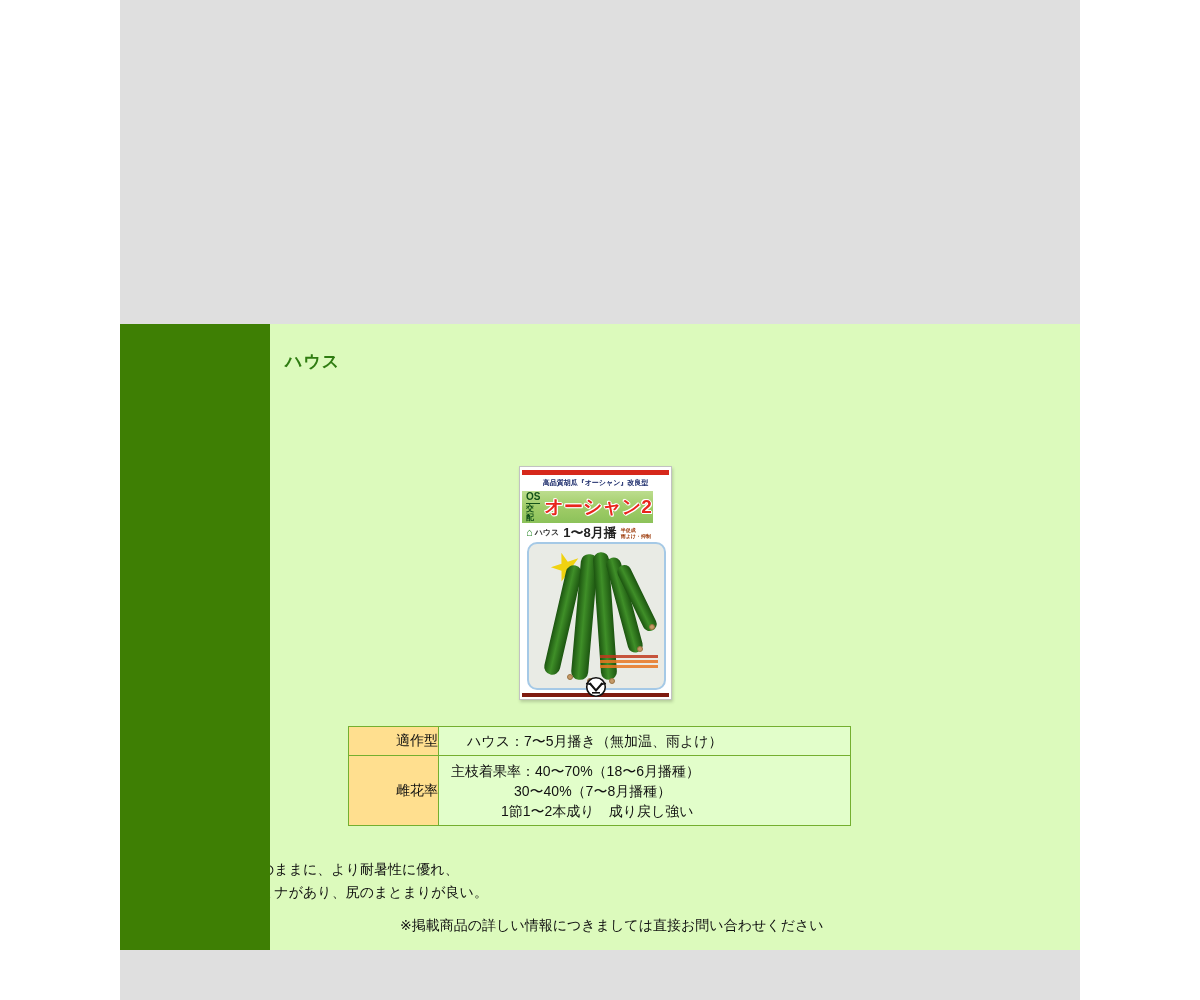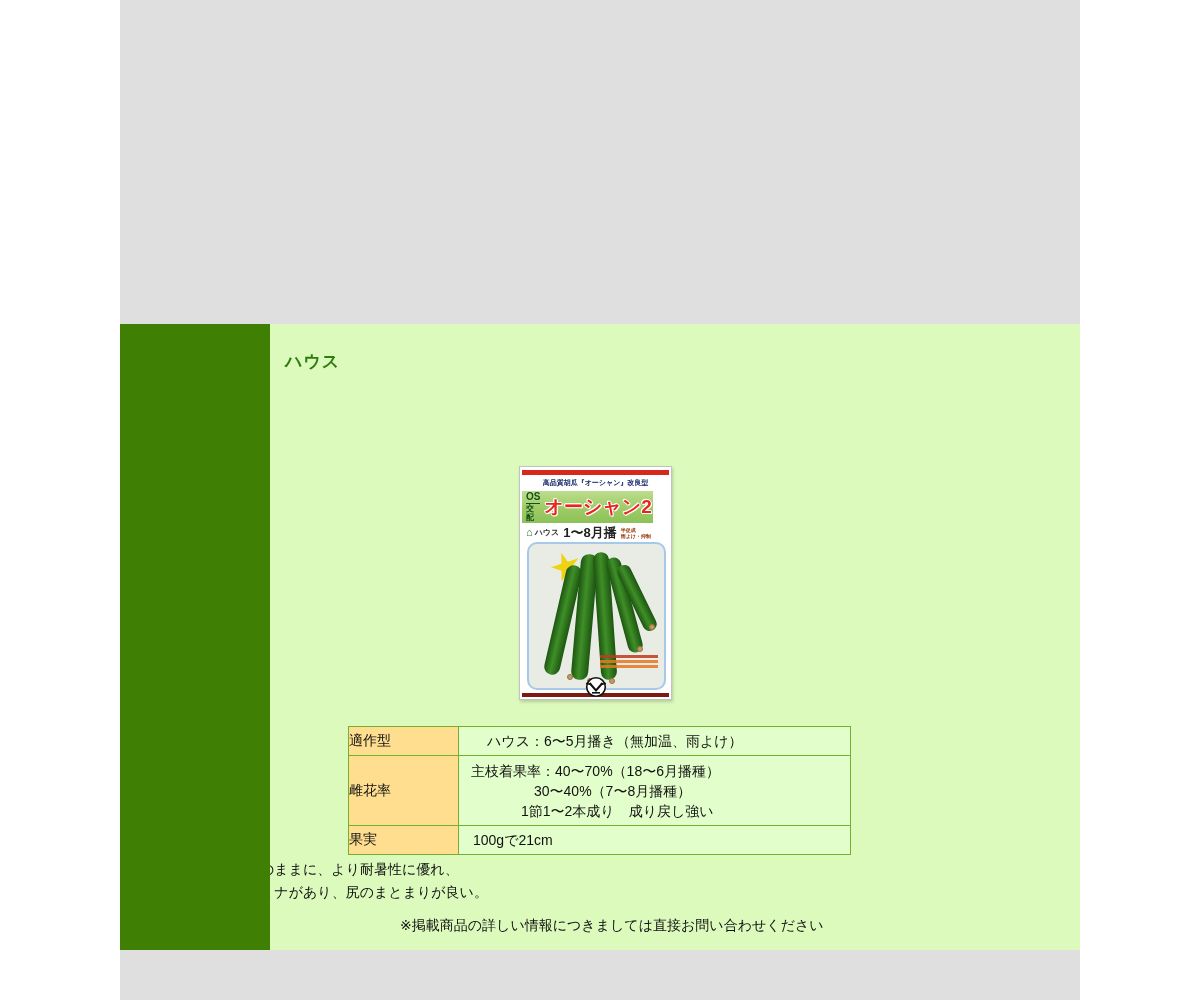--- a/index.html
+++ b/index.html
@@ -55,21 +55,21 @@
     transform:rotate(-18deg);}
   .orange-note{position:absolute;right:6px;bottom:18px;width:58px;}
   .orange-note i{display:block;height:3px;margin-bottom:2px;background:#E87722;opacity:.85;}
   .orange-note i.first{background:#c03a1e;}
   .packet-logo{position:absolute;left:50%;bottom:1px;transform:translateX(-50%);z-index:4;}
   .packet-maroonbar{position:absolute;left:2px;right:2px;bottom:2px;height:4px;background:var(--packet-maroon);}
 
   
   .spec-table{position:absolute;left:78px;top:402px;width:503px;border-collapse:collapse;}
   .spec-table td{border:1px solid var(--table-border);font-size:14px;color:#111;vertical-align:middle;}
-  .spec-table td.label{width:110px;background:var(--table-label-bg);text-align:left;height:29px;}
+  .spec-table td.label{width:90px;background:var(--table-label-bg);text-align:right;height:29px;}
   .spec-table td.value{background:var(--table-cell-bg);}
   .spec-table tr.tall td{height:70px;}
   .value .line{line-height:20px;white-space:nowrap;}
   .pad-a{padding-left:28px;}
   .pad-b{padding-left:12px;}
   .pad-c{padding-left:75px;}
   .pad-d{padding-left:62px;}
   .pad-e{padding-left:14px;}
   .v-pad{padding-top:4px;padding-bottom:4px;}
 
@@ -130,35 +130,29 @@
         <path d="M1 7.5 L6.5 8.5 M21 7.5 L15.5 8.5" fill="none" stroke="#111" stroke-width="1.4"></path>
         <rect x="7" y="16" width="8" height="1.6" fill="#111"></rect>
       </svg>
     </div>
 
     <table class="spec-table">
       <tbody>
           <tr>
         <td class="label">適作型</td>
         <td class="value">
-          <div class="line pad-a">ハウス：6〜5月播き（無加温、雨よけ）</div>
+          <div class="line pad-a">ハウス：7〜5月播き（無加温、雨よけ）</div>
         </td>
       </tr>
       <tr class="tall">
         <td class="label">雌花率</td>
         <td class="value v-pad">
           <div class="line pad-b">主枝着果率：40〜70%（18〜6月播種）</div>
           <div class="line pad-c">30〜40%（7〜8月播種）</div>
           <div class="line pad-d">1節1〜2本成り　成り戻し強い</div>
-        </td>
-      </tr>
-      <tr>
-        <td class="label">果実</td>
-        <td class="value">
-          <div class="line pad-e">100gで21cm</div>
         </td>
       </tr>
     </tbody>
       </table>
 
     <div class="clipped-text">
       <div>のままに、より耐暑性に優れ、</div>
       <div>ミナがあり、尻のまとまりが良い。</div>
     </div>
 

